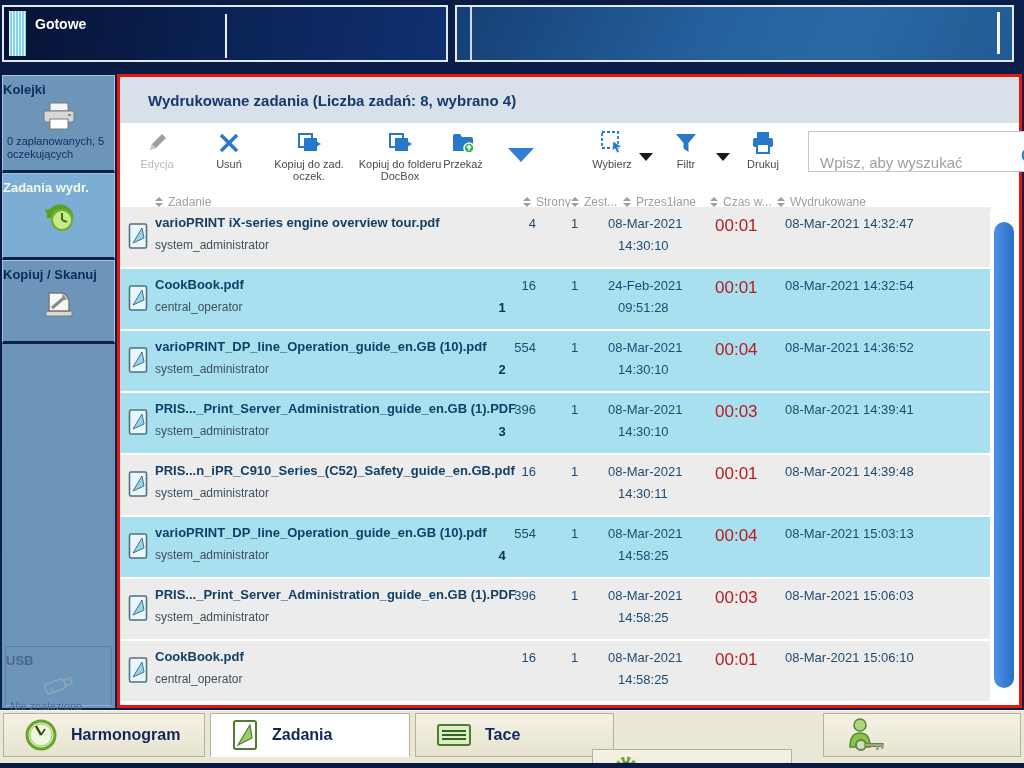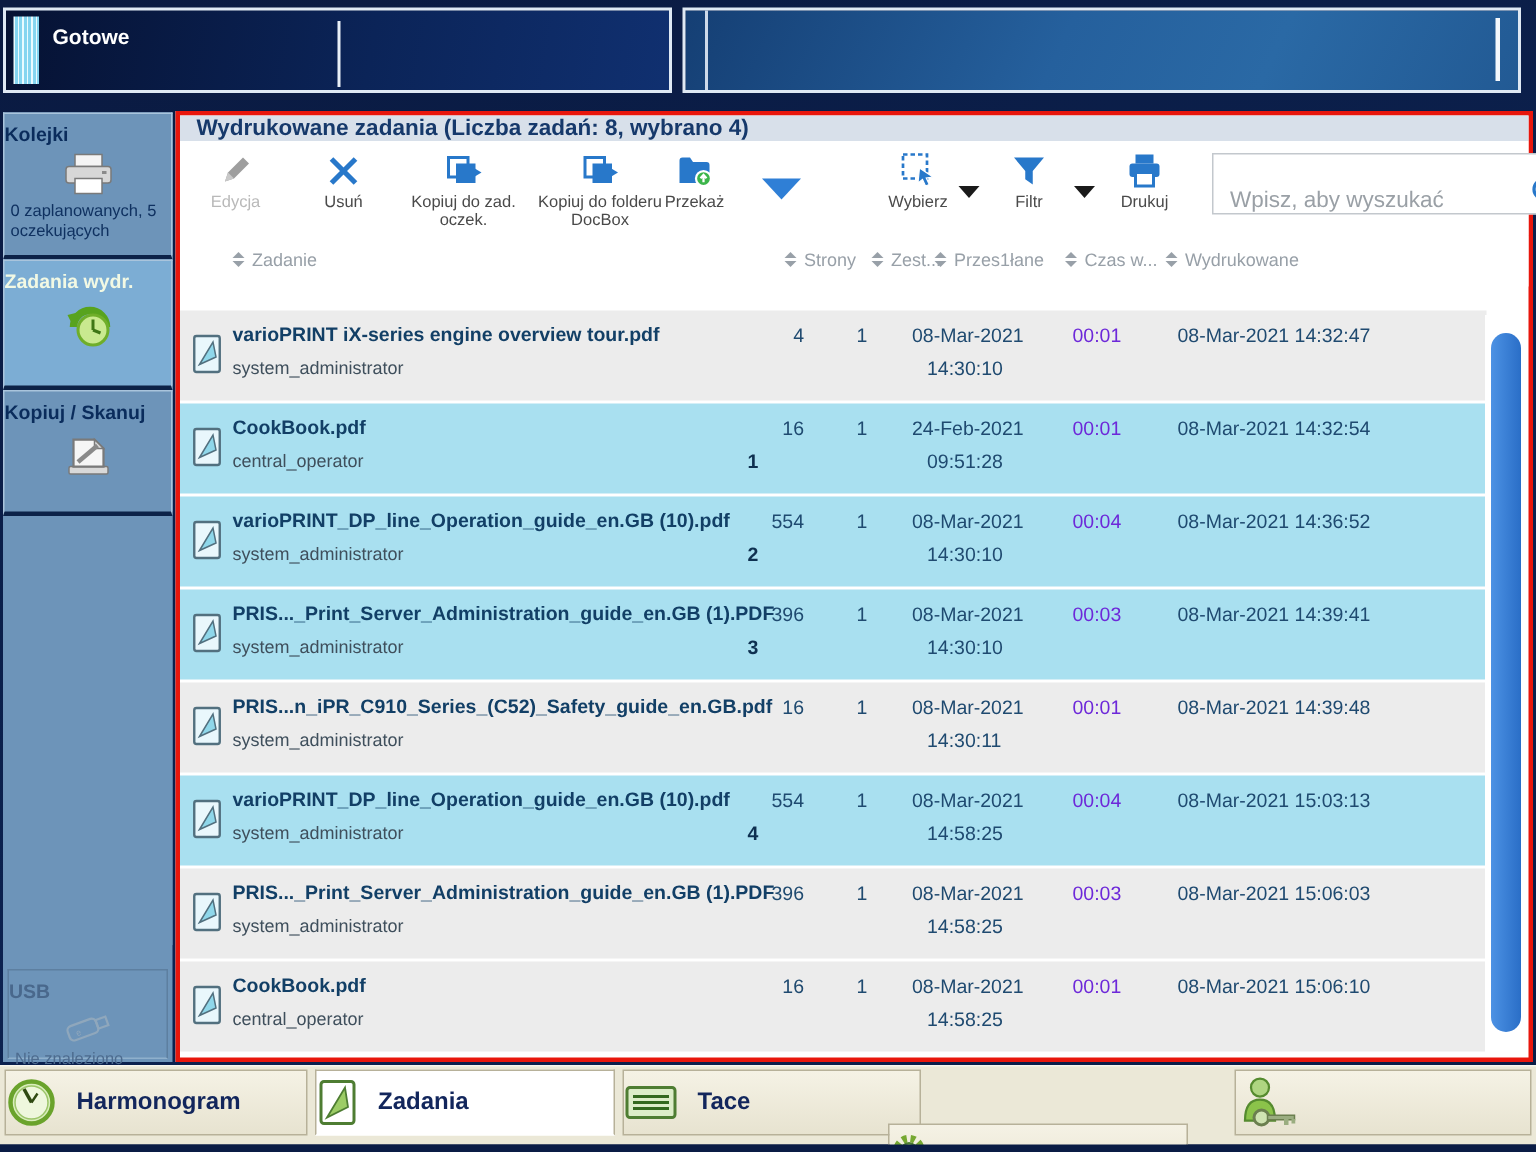--- a/index.html
+++ b/index.html
@@ -55,21 +55,21 @@
   }
   .side-usb .t { color:#49688c; }
   .side-usb .s { color:#4d6b8e; }
 
   
   .main {
     position:absolute; left:117px; top:74px; width:905px; height:634px;
     border:3px solid #e8160c; background:#ffffff;
   }
   .panel-header {
-    height:17px; background:#d8e0ea; display:flex; padding-left:11px;
+    height:46px; background:#d8e0ea; display:flex; align-items:center; padding-left:28px;
   }
   .panel-header .title { font-weight:bold; font-size:15px; color:#16396b; }
 
   
   .toolbar { position:relative; height:63px; background:#fff; }
   .tbtn { position:absolute; top:4px; text-align:center; cursor:default; }
   .tbtn .lbl { font-size:11px; line-height:12px; color:#4a4a4a; margin-top:3px; }
   .tbtn.disabled .lbl { color:#b9b9b9; }
   .tbtn .icw { height:28px; display:flex; align-items:flex-end; justify-content:center; }
   .big-tri {
@@ -104,37 +104,37 @@
   .rows { position:absolute; left:0; top:130px; width:871px; }
   .row { position:relative; height:60px; margin-bottom:2px; background:#ececec; }
   .row.selected { background:#a9e0f0; }
   .row .name { position:absolute; left:35px; top:8px; font-weight:bold; font-size:13px; color:#123f66; white-space:nowrap; }
   .row .owner { position:absolute; left:35px; top:31px; font-size:12px; color:#3f4f5c; }
   .row .pages { position:absolute; left:340px; width:76px; top:9px; text-align:right; font-size:13px; color:#1f4a70; }
   .row .badge { position:absolute; left:370px; width:24px; top:31px; text-align:center; font-size:13px; font-weight:bold; color:#0e3050; }
   .row .sets { position:absolute; left:451px; top:9px; font-size:13px; color:#1f4a70; }
   .row .subd { position:absolute; left:488px; top:9px; font-size:13px; color:#1f4a70; }
   .row .subt { position:absolute; left:498px; top:31px; font-size:13px; color:#1f4a70; }
-  .row .dur { position:absolute; left:595px; top:9px; font-size:13px; color:#6d28d9; }
+  .row .dur { position:absolute; left:595px; top:9px; font-size:17px; color:#b91c1c; }
   .row .printed { position:absolute; left:665px; top:9px; font-size:13px; color:#1f4a70; white-space:nowrap; }
   .row .doc { position:absolute; left:8px; top:15px; }
 
   
   .sbar-track { position:absolute; right:2px; top:133px; bottom:2px; width:27px; background:#ffffff; }
   .sbar-thumb {
     position:absolute; right:3px; top:12px; width:20px; height:466px;
     border-radius:10px; background:linear-gradient(90deg,#4c92e4,#2a6ec7);
   }
 
   
   .tabbar { position:absolute; left:0; top:710px; width:1024px; height:53px; background:#ebe8d7; border-top:1px solid #f8f6ee; }
   .tab {
     position:absolute; top:2px; height:44px;
     border:1px solid #b7b199; background:linear-gradient(#f5f2e5,#e7e3d0);
-    display:flex; align-items:center; gap:13px;
+    display:flex; align-items:center; padding-left:20px; gap:13px;
   }
   .tab.active { background:#ffffff; border-bottom-color:#ffffff; }
   .tab .lbl { font-weight:bold; font-size:16px; color:#12265c; }
   .bottom-strip { position:absolute; left:0; top:763px; width:1024px; height:5px; background:#0a1c45; }
 </style>
 </head>
 <body>
 
 <div class="top-left">
   <div class="stripes"></div>
@@ -296,21 +296,21 @@
       <svg width="26" height="26" viewBox="0 0 26 26" style="margin-right:8px;">
         <circle cx="11" cy="10" r="7" fill="none" stroke="#2878ca" stroke-width="2.4"></circle>
         <line x1="16" y1="15" x2="23" y2="22" stroke="#2878ca" stroke-width="3"></line>
       </svg>
     </div>
   </div>
 
   <div class="thead">
     <div class="th" style="left:35px;"><span class="sort"><i class="up"></i><i class="dn"></i></span><span>Zadanie</span></div>
     <div class="th" style="left:403px;"><span class="sort"><i class="up"></i><i class="dn"></i></span><span>Strony</span></div>
-    <div class="th" style="left:461px;"><span class="sort"><i class="up"></i><i class="dn"></i></span><span>Zest...</span></div>
+    <div class="th" style="left:451px;"><span class="sort"><i class="up"></i><i class="dn"></i></span><span>Zest...</span></div>
     <div class="th" style="left:503px;"><span class="sort"><i class="up"></i><i class="dn"></i></span><span>Przes1łane</span></div>
     <div class="th" style="left:590px;"><span class="sort"><i class="up"></i><i class="dn"></i></span><span>Czas w...</span></div>
     <div class="th" style="left:657px;"><span class="sort"><i class="up"></i><i class="dn"></i></span><span>Wydrukowane</span></div>
   </div>
 
   <div class="rows">
   <div class="row">
     <svg class="doc" width="20" height="28" viewBox="0 0 20 28">
       <rect x="1.5" y="2" width="17" height="24" rx="1.5" fill="#e9f7fc" stroke="#52707f" stroke-width="1.6"></rect>
       <path d="M5 21 L14 6 L16 16 Z" fill="#8fd7ea" stroke="#52707f" stroke-width="1"></path>

